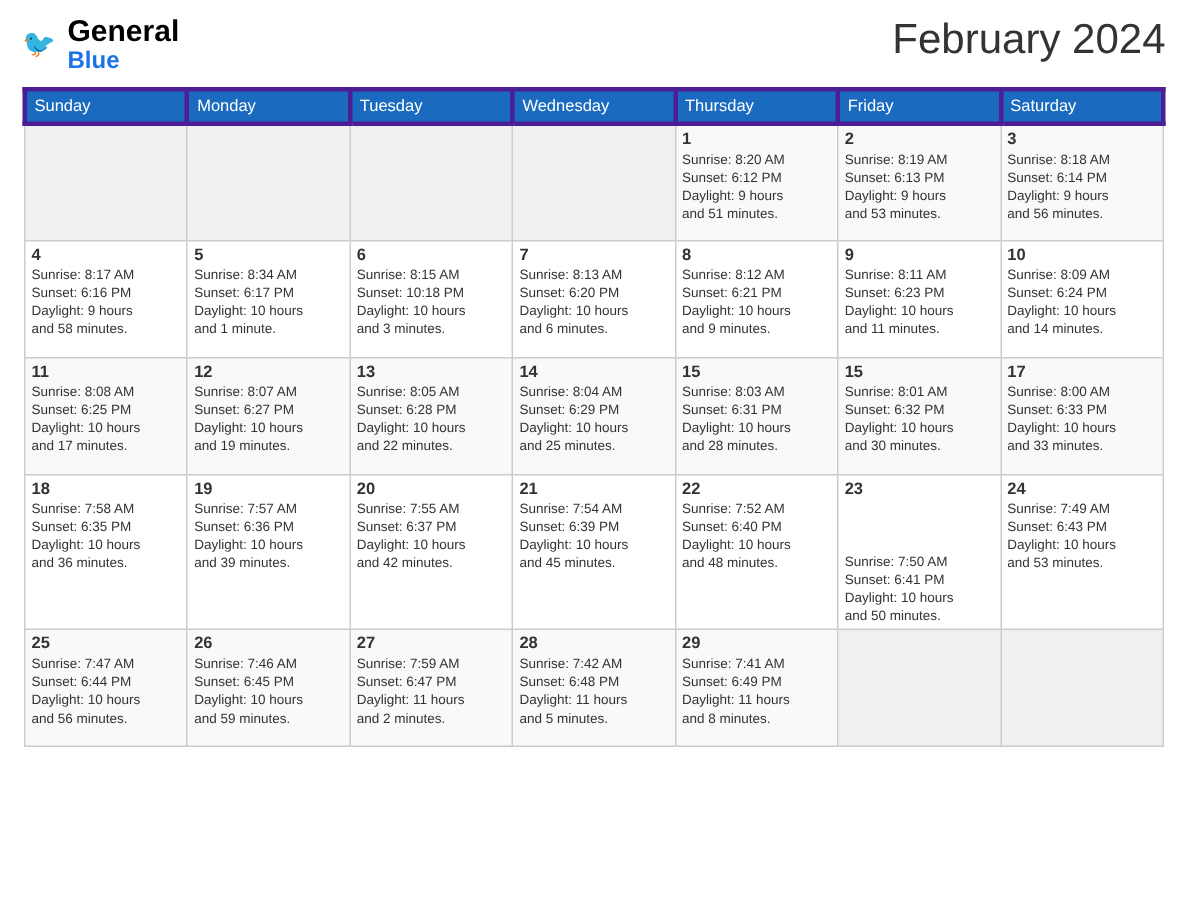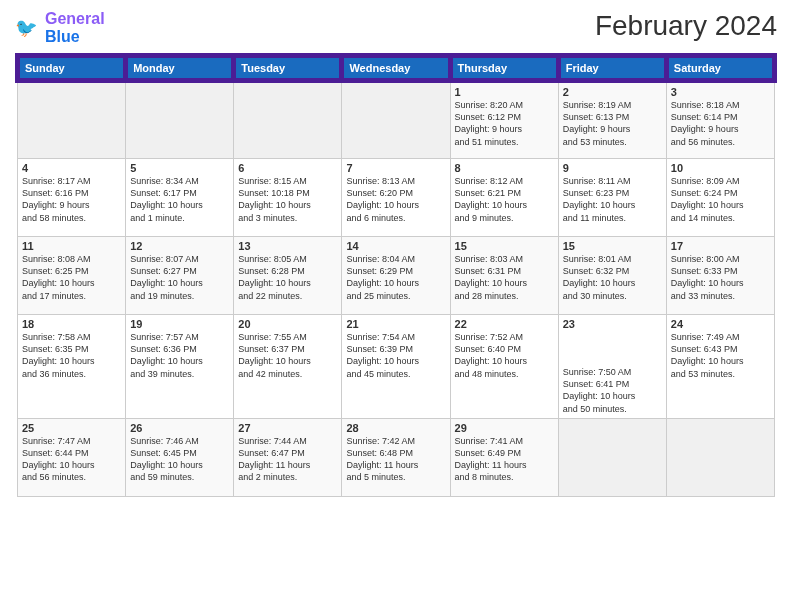--- a/index.html
+++ b/index.html
@@ -44,24 +44,24 @@
     }
     table {
       width: 100%;
       border-collapse: collapse;
       table-layout: fixed;
     }
     thead th {
       background-color: #1a6bbf;
       color: #fff;
       font-size: 11px;
-      font-weight: bold;
+      font-weight: normal;
       padding: 4px 5px;
       text-align: left;
-      border: 5px solid #4c1d95;
+      border: 3px solid #4c1d95;
     }
     tbody td {
       border: 1px solid #ccc;
       vertical-align: top;
       padding: 3px 4px;
       font-size: 9.5px;
       color: #333;
       height: 78px;
     }
     tbody tr:nth-child(odd) td {
@@ -87,21 +87,21 @@
 </head>
 <body>
 
 <div class="page">
   <div class="header">
     <div class="logo">
       <svg class="logo-bird" viewBox="0 0 40 40" xmlns="http://www.w3.org/2000/svg">
         <text y="28" font-size="26">🐦</text>
       </svg>
       <div>
-        <div style="font-size:16px; font-weight:bold; color:#8b5cf6; line-height:1.1;">General</div>
+        <div style="font-size:20px; font-weight:bold; color:#000000; line-height:1.1;">General</div>
         <div style="font-size:16px; font-weight:bold; color:#1a73e8; line-height:1.1;">Blue</div>
       </div>
     </div>
     <div class="title-block">
       <div class="month-year">February 2024</div>
     </div>
   </div>
 
   <table>
     <thead>
@@ -306,21 +306,21 @@
           </td>
           <td>
             <span class="day-num">26</span>
             <div class="day-info" style="white-space: pre-line;">Sunrise: 7:46 AM
 Sunset: 6:45 PM
 Daylight: 10 hours
 and 59 minutes.</div>
           </td>
           <td>
             <span class="day-num">27</span>
-            <div class="day-info" style="white-space: pre-line;">Sunrise: 7:44 AM
+            <div class="day-info" style="white-space: pre-line;">Sunrise: 7:59 AM
 Sunset: 6:47 PM
 Daylight: 11 hours
 and 2 minutes.</div>
           </td>
           <td>
             <span class="day-num">28</span>
             <div class="day-info" style="white-space: pre-line;">Sunrise: 7:42 AM
 Sunset: 6:48 PM
 Daylight: 11 hours
 and 5 minutes.</div>

